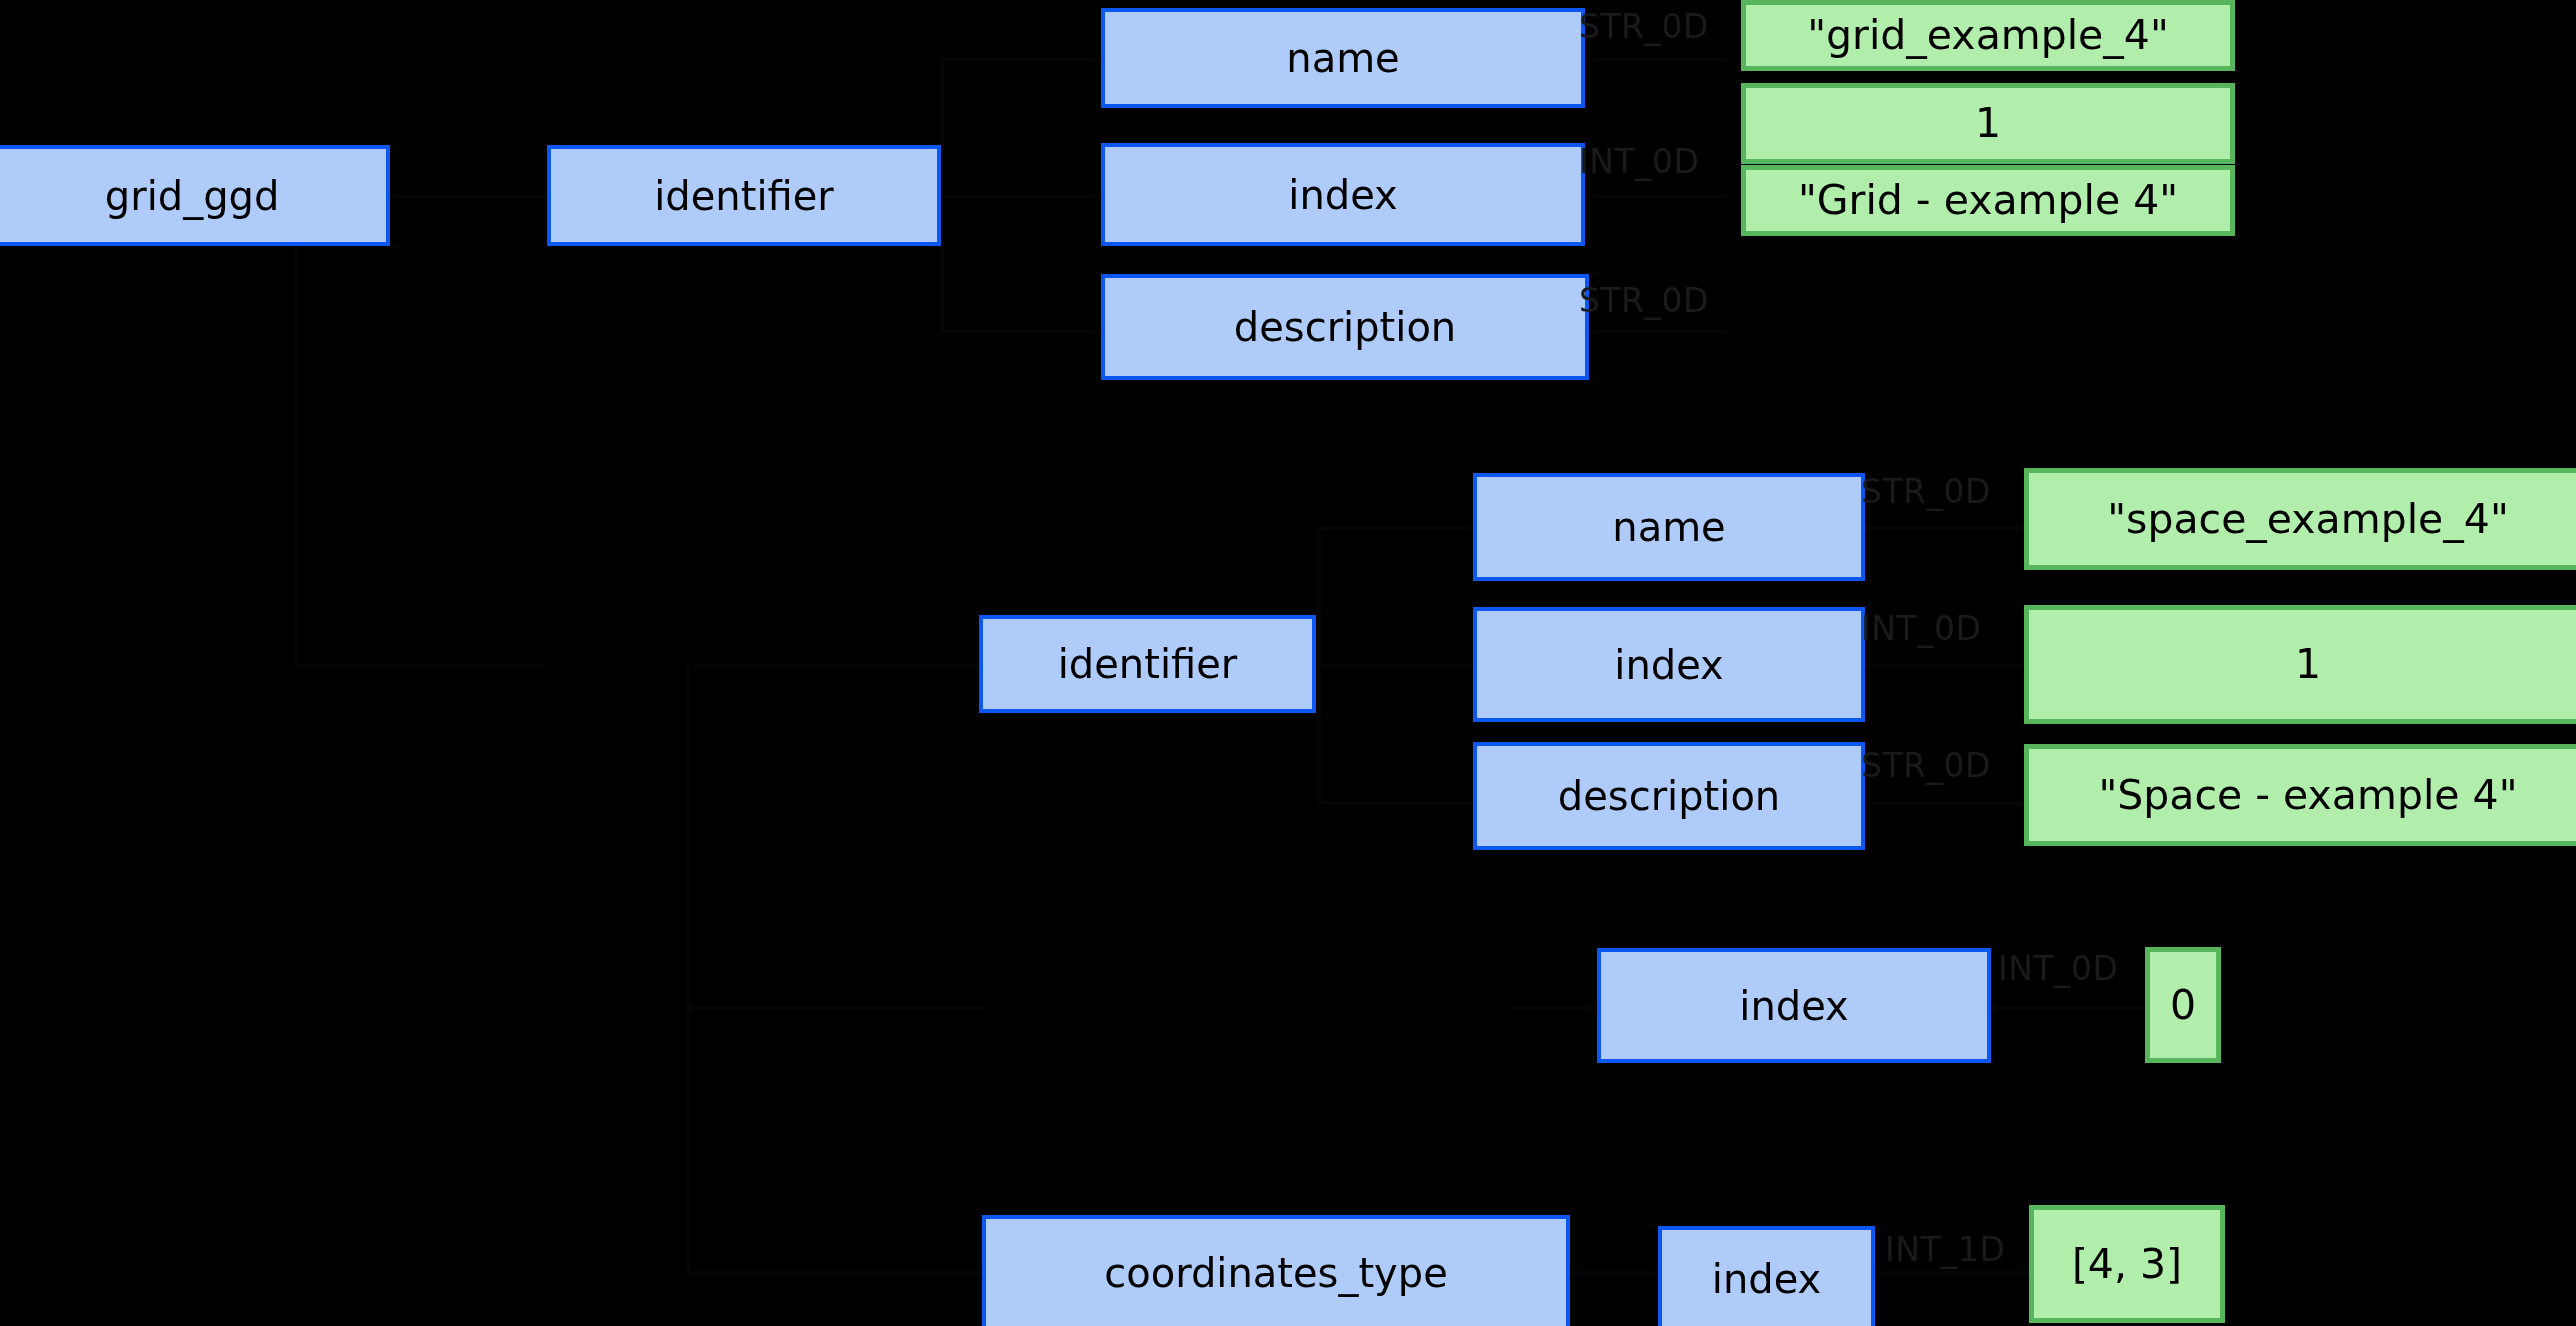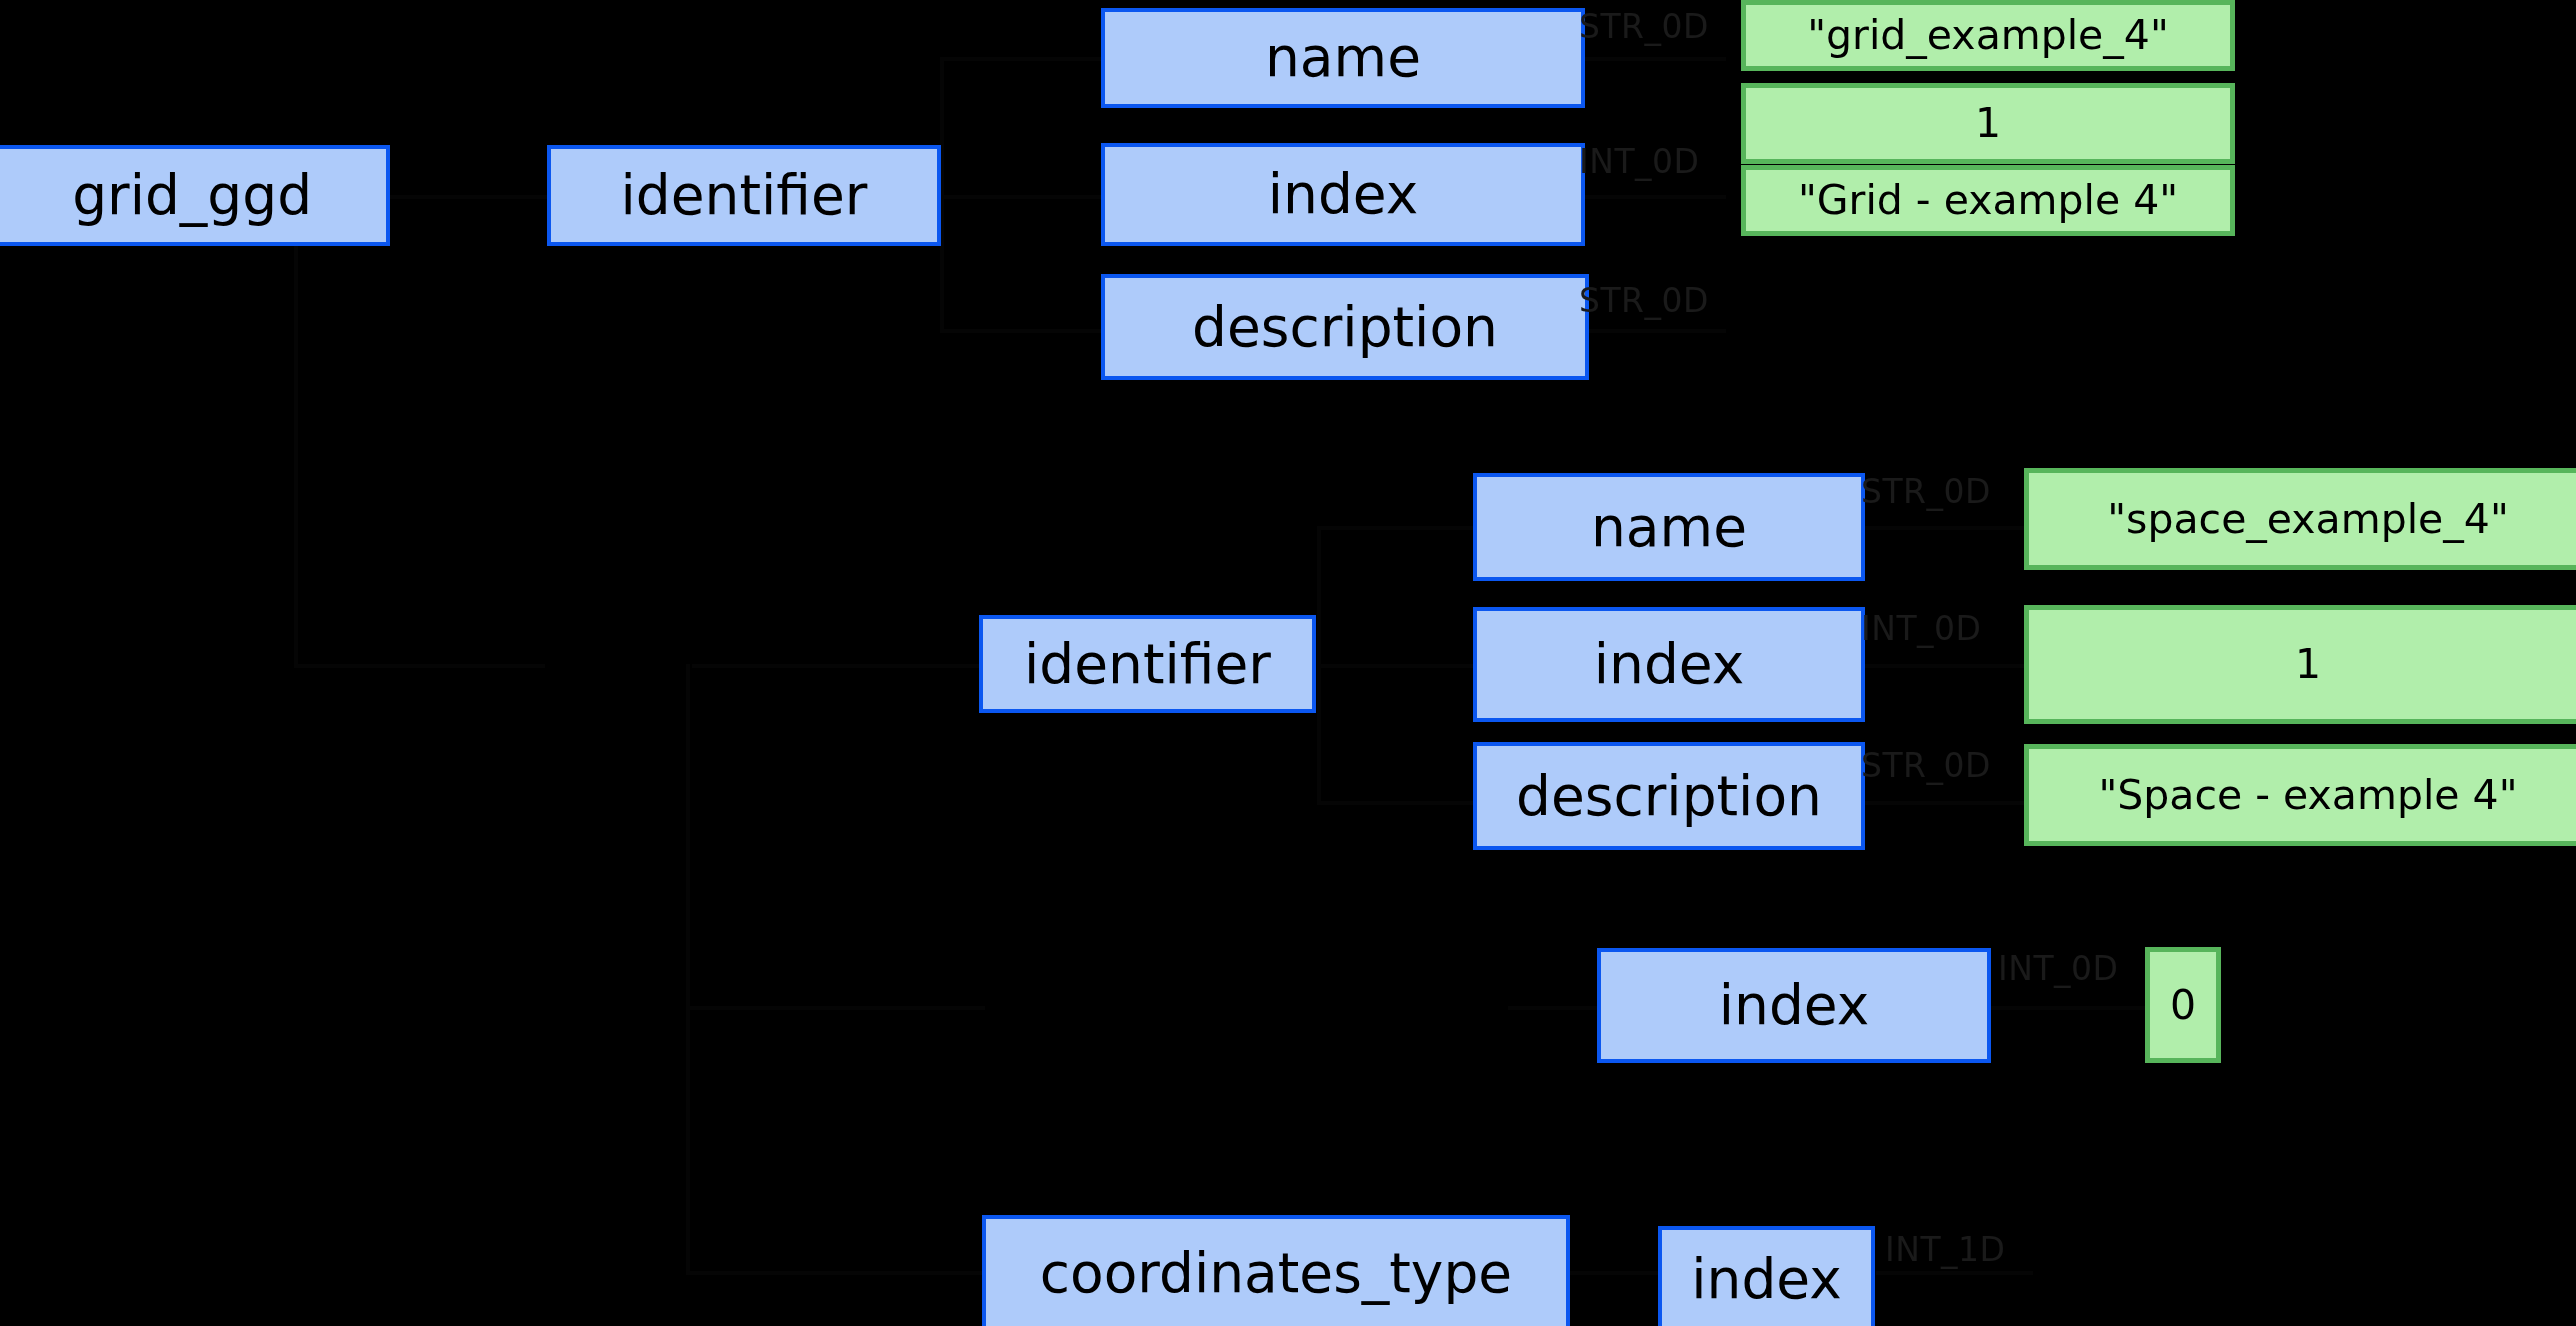--- a/index.html
+++ b/index.html
@@ -24,21 +24,21 @@
     align-items: center;
     justify-content: center;
     line-height: 1;
     white-space: nowrap;
     color: #000000;
   }
 
   .node.key {
     background: #aecbfa;
     border: 4.9px solid #0b57f0;
-    font-size: 55px;
+    font-size: 40px;
   }
 
   .node.val {
     background: #b1eeab;
     border: 5.9px solid #57b55b;
     font-size: 41px;
   }
 
   
   .typelabel {
@@ -180,15 +180,18 @@
   <div class="node key" style="left:982px; top:1215px; width:588px; height:116px;">
     <span>coordinates_type</span>
   </div>
 
   <div class="node key" style="left:1658px; top:1226px; width:217px; height:106px;">
     <span>index</span>
   </div>
 
   <div class="typelabel" style="left:1885px; top:1217px;margin-top:16px;">INT_1D</div>
 
+  <div class="node val" style="left:2029px; top:1205px; width:196px; height:118px;">
+    <span>[4, 3]</span>
+  </div>
 
 </div>
 
 
 </body></html>

